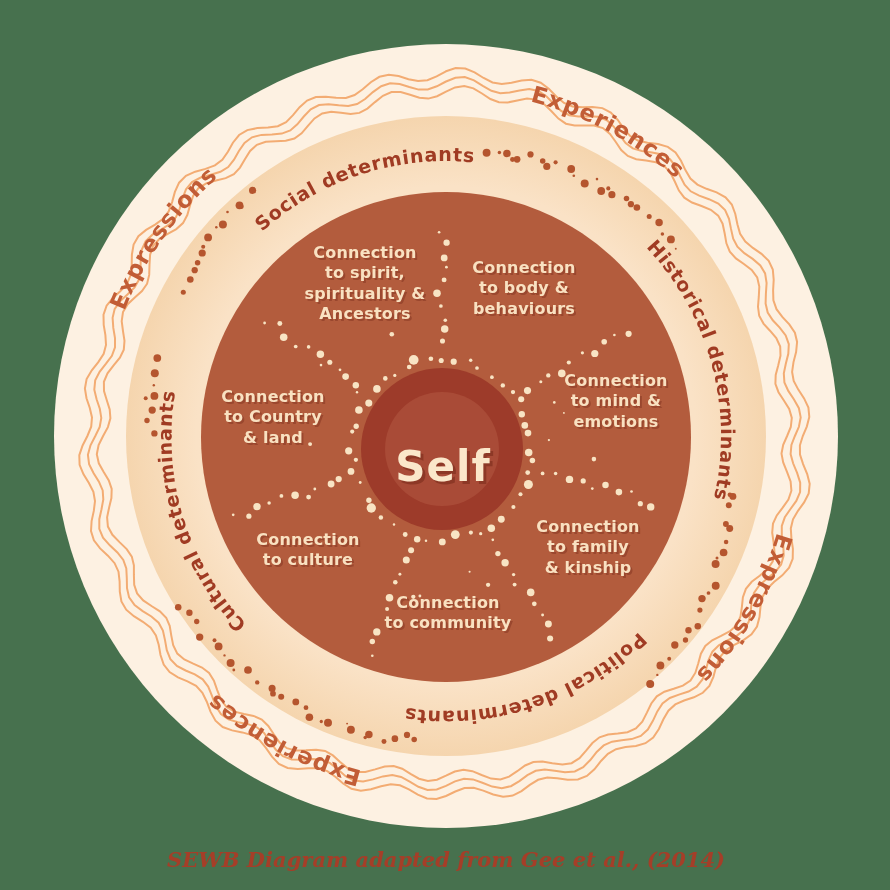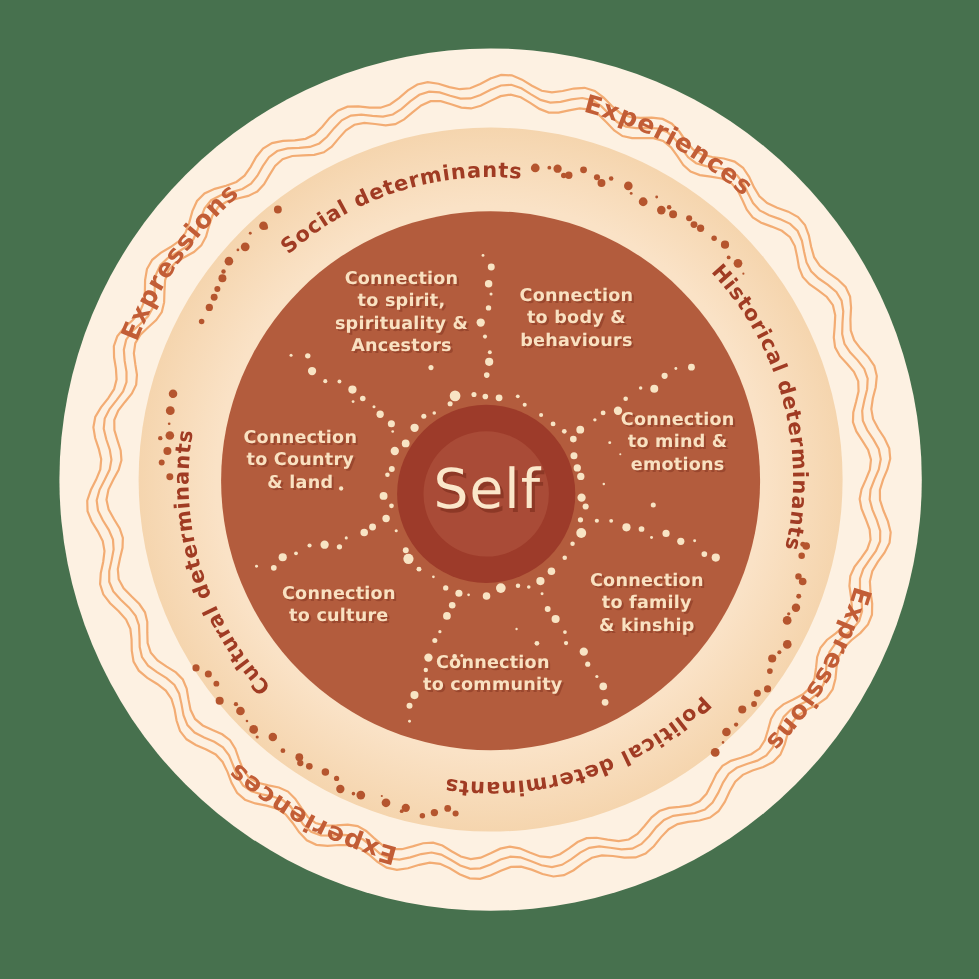--- a/index.html
+++ b/index.html
@@ -7,22 +7,23 @@
   .stage{position:relative;width:890px;height:890px;}
   svg{position:absolute;left:0;top:0;}
   .seg-label{
     position:absolute;transform:translate(-50%,-50%);
     text-align:center;font-weight:bold;font-size:16px;line-height:1.28;
     color:#f9e1c1;white-space:pre-line;letter-spacing:.2px;
     text-shadow:2px 2px 0 rgba(125,46,29,.45);
   }
   .self-label{
     position:absolute;transform:translate(-50%,-50%);
-    font-weight:normal;font-size:50px;color:#fbe7ca;letter-spacing:1px;
+    font-weight:bold;font-size:42px;color:#fbe7ca;letter-spacing:1px;
     text-shadow:3px 3px 0 rgba(118,41,25,.55);
+    margin-top:21px;
   }
   .caption{
     position:absolute;transform:translate(-50%,-50%);
     font-family:"DejaVu Serif","Liberation Serif",serif;font-style:italic;font-weight:bold;
     font-size:21px;color:#a53e28;white-space:nowrap;
   }
   .det-text{font-weight:bold;font-size:19px;letter-spacing:.8px;fill:#a03b23;}
   .outer-text{font-weight:bold;font-size:23px;letter-spacing:1px;fill:#c25d36;}
   #wavy path{fill:none;stroke:#f3ac73;stroke-width:2;stroke-linecap:round;}
 </style>
@@ -322,13 +323,14 @@
   <div class="seg-label" style="left:448px;top:613px;width:210px;">Connection
 to community</div>
   <div class="seg-label" style="left:308px;top:550px;width:180px;">Connection
 to culture</div>
   <div class="seg-label" style="left:273px;top:418px;width:170px;">Connection
 to Country
 &amp; land</div>
 
   <div class="self-label" style="left:443px;top:445px;">Self</div>
 
+  <div class="caption" style="left:446px;top:859px;">SEWB Diagram adapted from Gee et al., (2014)</div>
 </div>
 
 </body></html>

